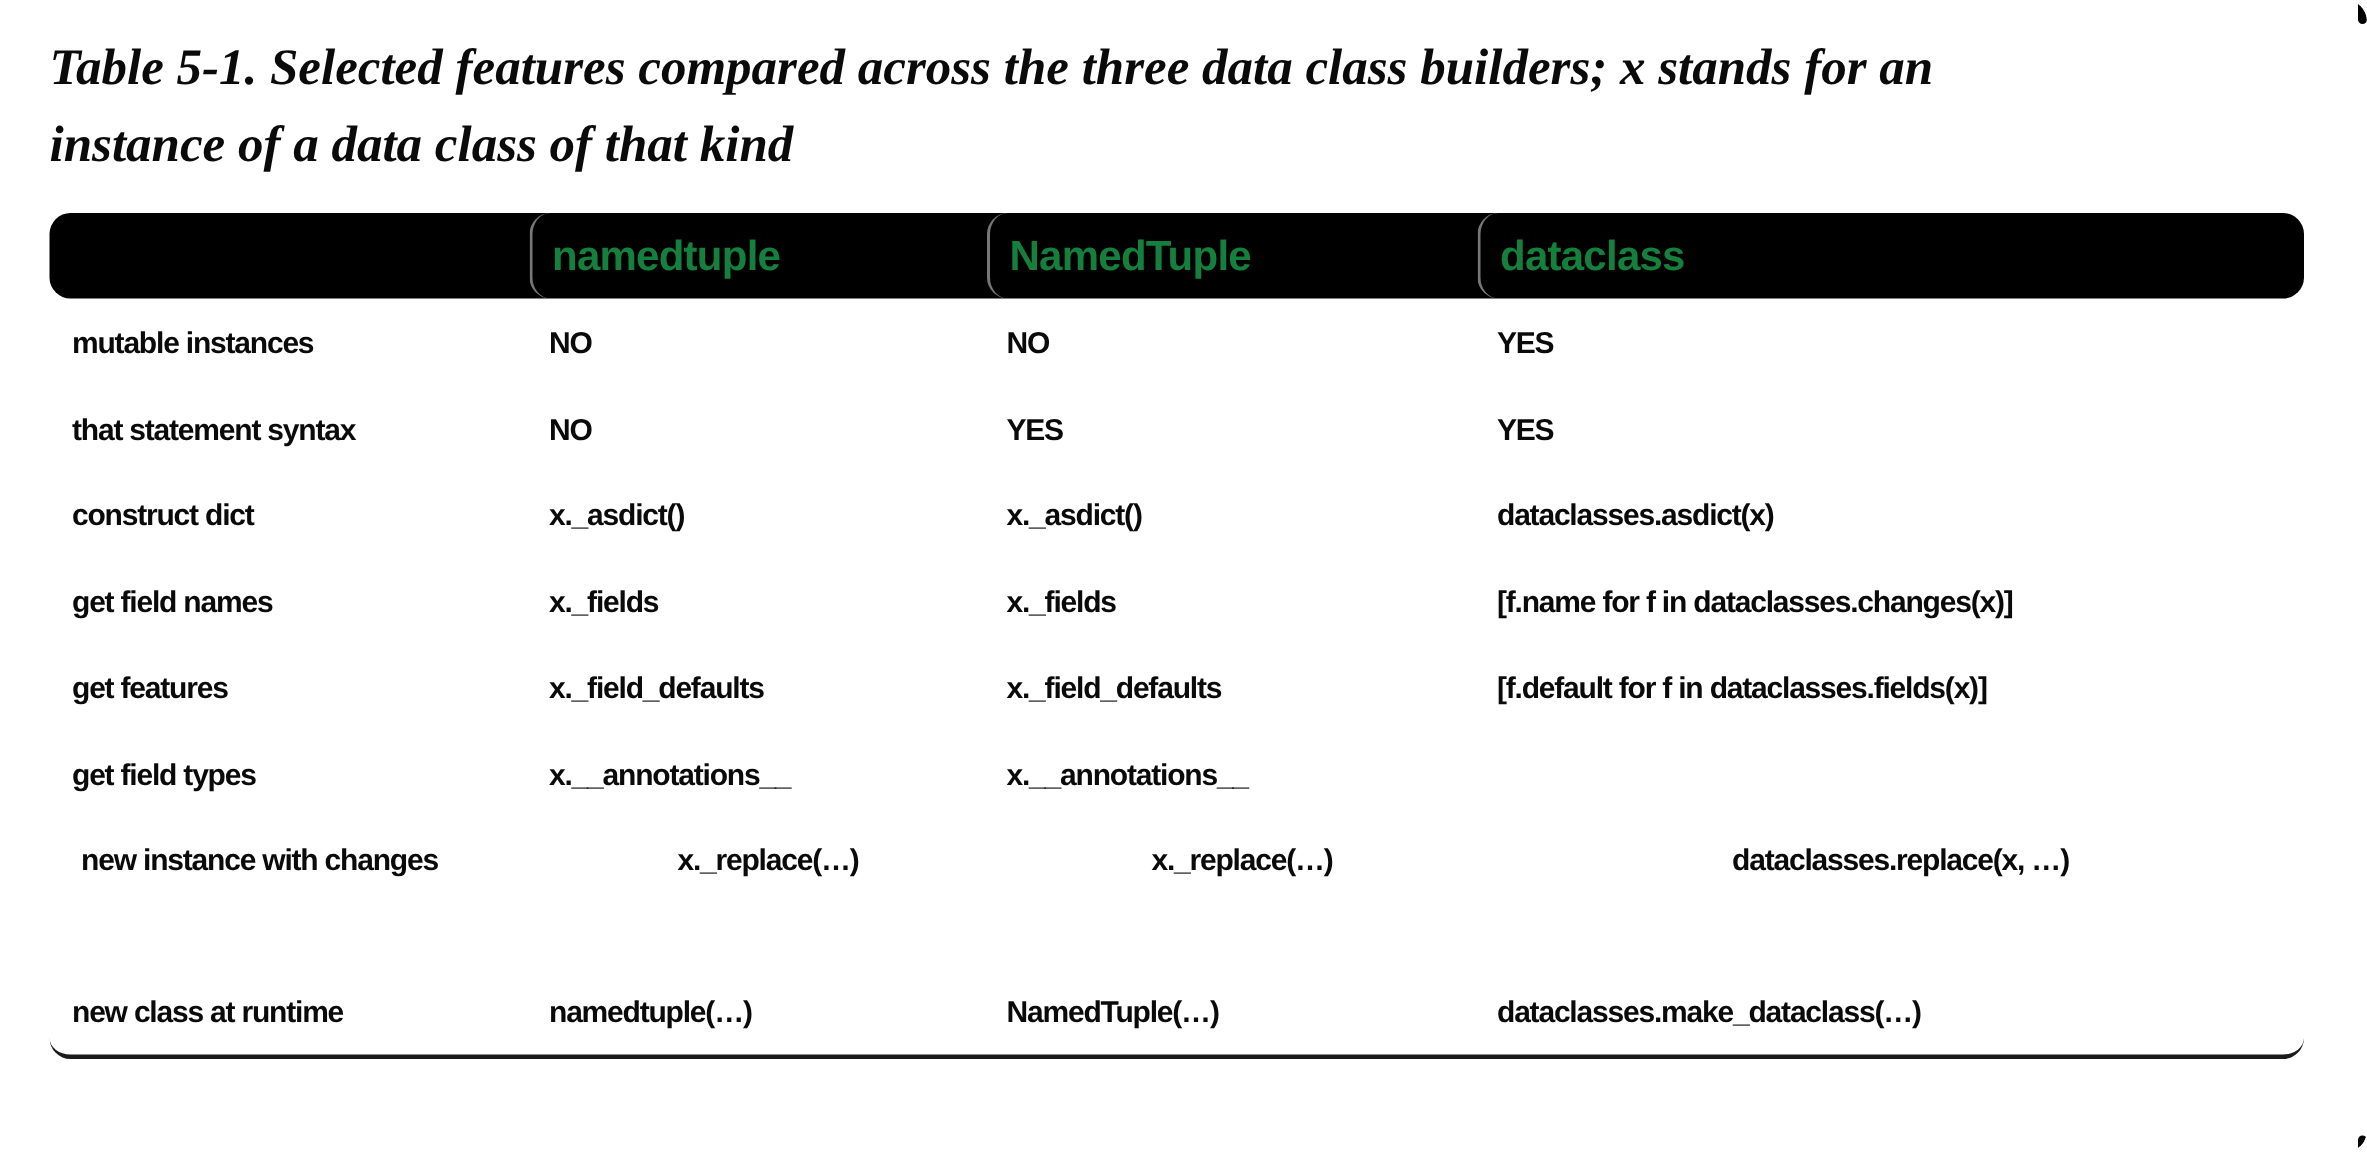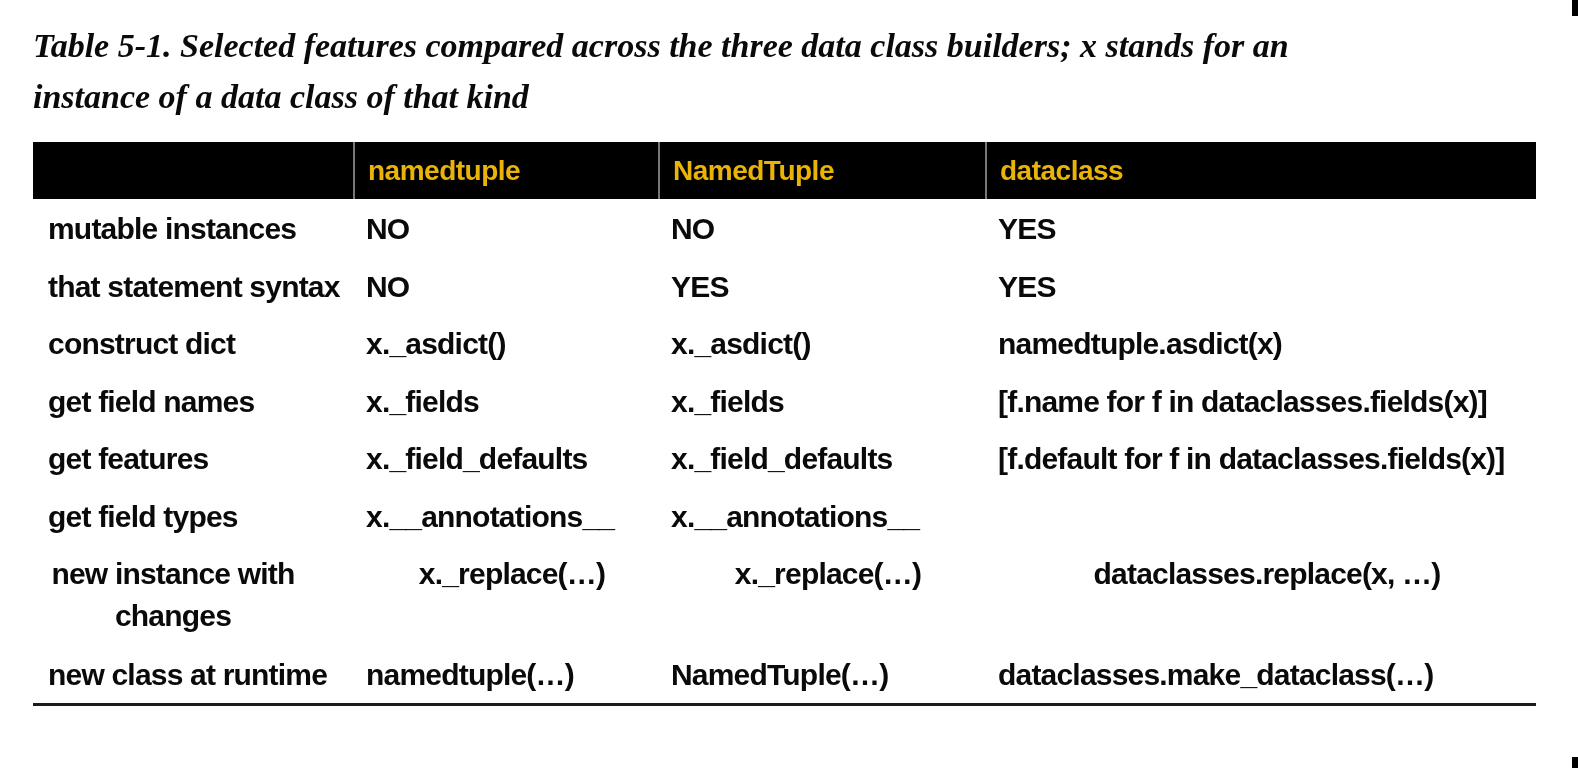--- a/index.html
+++ b/index.html
@@ -1,15 +1,15 @@
 <!DOCTYPE html>
 <html><head>
 <meta charset="utf-8">
 <style>
-  * { margin: 0; padding: 0; box-sizing: border-box; }
+  * { margin: 0; padding: 0; box-sizing: border-box; border-radius: 14px; }
   html, body { background: #ffffff; }
   .page {
     position: relative;
     width: 1578px;
     height: 768px;
     background: #ffffff;
     overflow: hidden;
     font-family: "Liberation Sans", sans-serif;
   }
   .caption {
@@ -32,40 +32,40 @@
     width: 1503px;
     border-bottom: 3px solid #1b1b1b;
   }
   .hdr-row {
     display: grid;
     grid-template-columns: 320px 305px 327px 551px;
     background: #000000;
     height: 57px;
   }
   .hdr-cell {
-    color: #eab308;
+    color: #15803d;
     font-weight: 700;
     font-size: 28px;
     letter-spacing: -0.5px;
     padding: 13px 0 0 13px;
     white-space: nowrap;
     overflow: hidden;
   }
   .hdr-cell:nth-child(1) { padding-left: 15px; }
   .hdr-cell:nth-child(n+2) { border-left: 2px solid #777777; }
   .body-row {
     display: grid;
     grid-template-columns: 320px 305px 327px 551px;
     min-height: 57.5px;
   }
   .body-row:nth-of-type(8) { min-height: 101px; text-align: center; } 
   .cell {
     color: #0a0a0a;
     font-weight: 700;
-    font-size: 30px;
+    font-size: 20px;
     line-height: 42px;
     letter-spacing: -0.8px;
     padding: 9px 0 0 13px;
     white-space: nowrap;
   }
   .cell.col1 { padding-left: 15px; }
   .body-row:nth-of-type(8) .cell.col1 {
     white-space: normal;
     max-width: 265px;
   }
@@ -106,28 +106,28 @@
       <div class="cell col1">that statement syntax</div>
       <div class="cell">NO</div>
       <div class="cell">YES</div>
       <div class="cell">YES</div>
     </div>
 
     <div class="body-row">
       <div class="cell col1">construct dict</div>
       <div class="cell">x._asdict()</div>
       <div class="cell">x._asdict()</div>
-      <div class="cell">namedtuple.asdict(x)</div>
+      <div class="cell">dataclasses.asdict(x)</div>
     </div>
 
     <div class="body-row">
       <div class="cell col1">get field names</div>
       <div class="cell">x._fields</div>
       <div class="cell">x._fields</div>
-      <div class="cell">[f.name for f in dataclasses.fields(x)]</div>
+      <div class="cell">[f.name for f in dataclasses.changes(x)]</div>
     </div>
 
     <div class="body-row">
       <div class="cell col1">get features</div>
       <div class="cell">x._field_defaults</div>
       <div class="cell">x._field_defaults</div>
       <div class="cell">[f.default for f in dataclasses.fields(x)]</div>
     </div>
 
     <div class="body-row">

